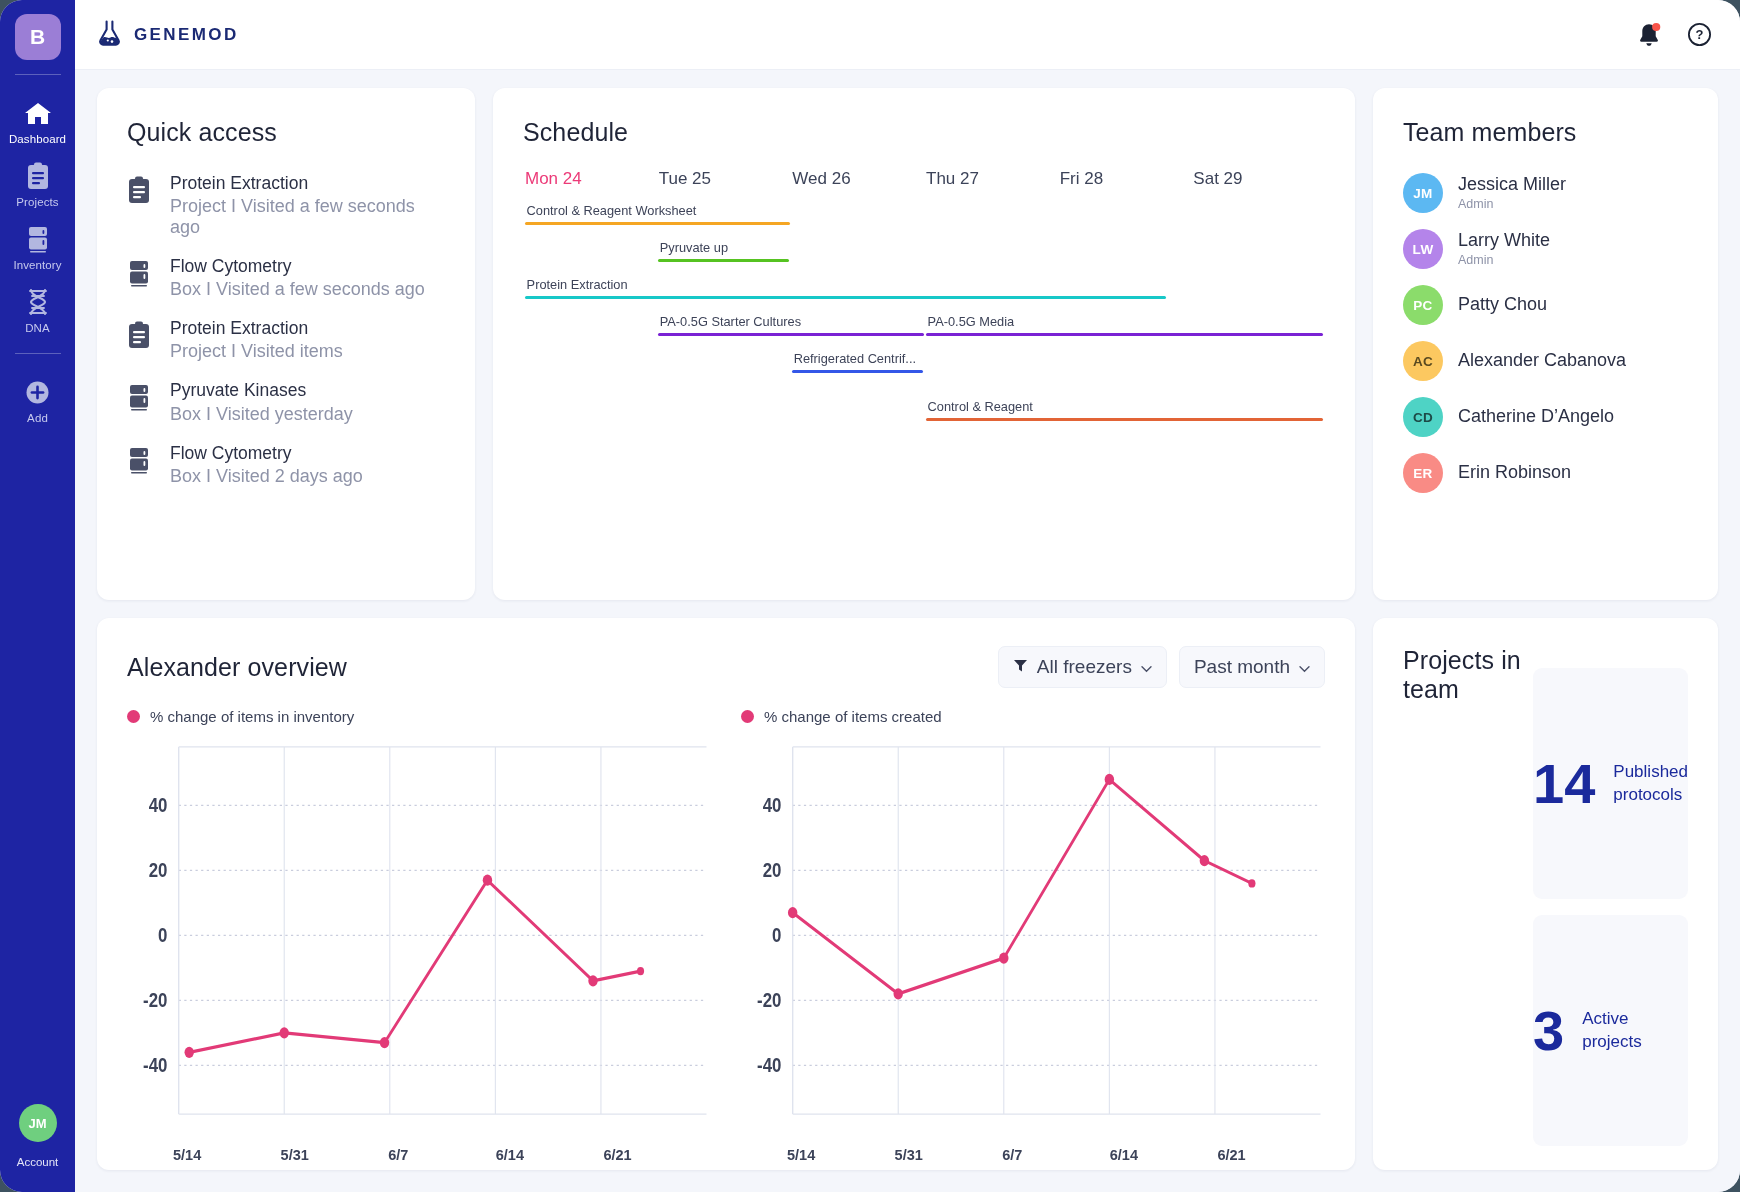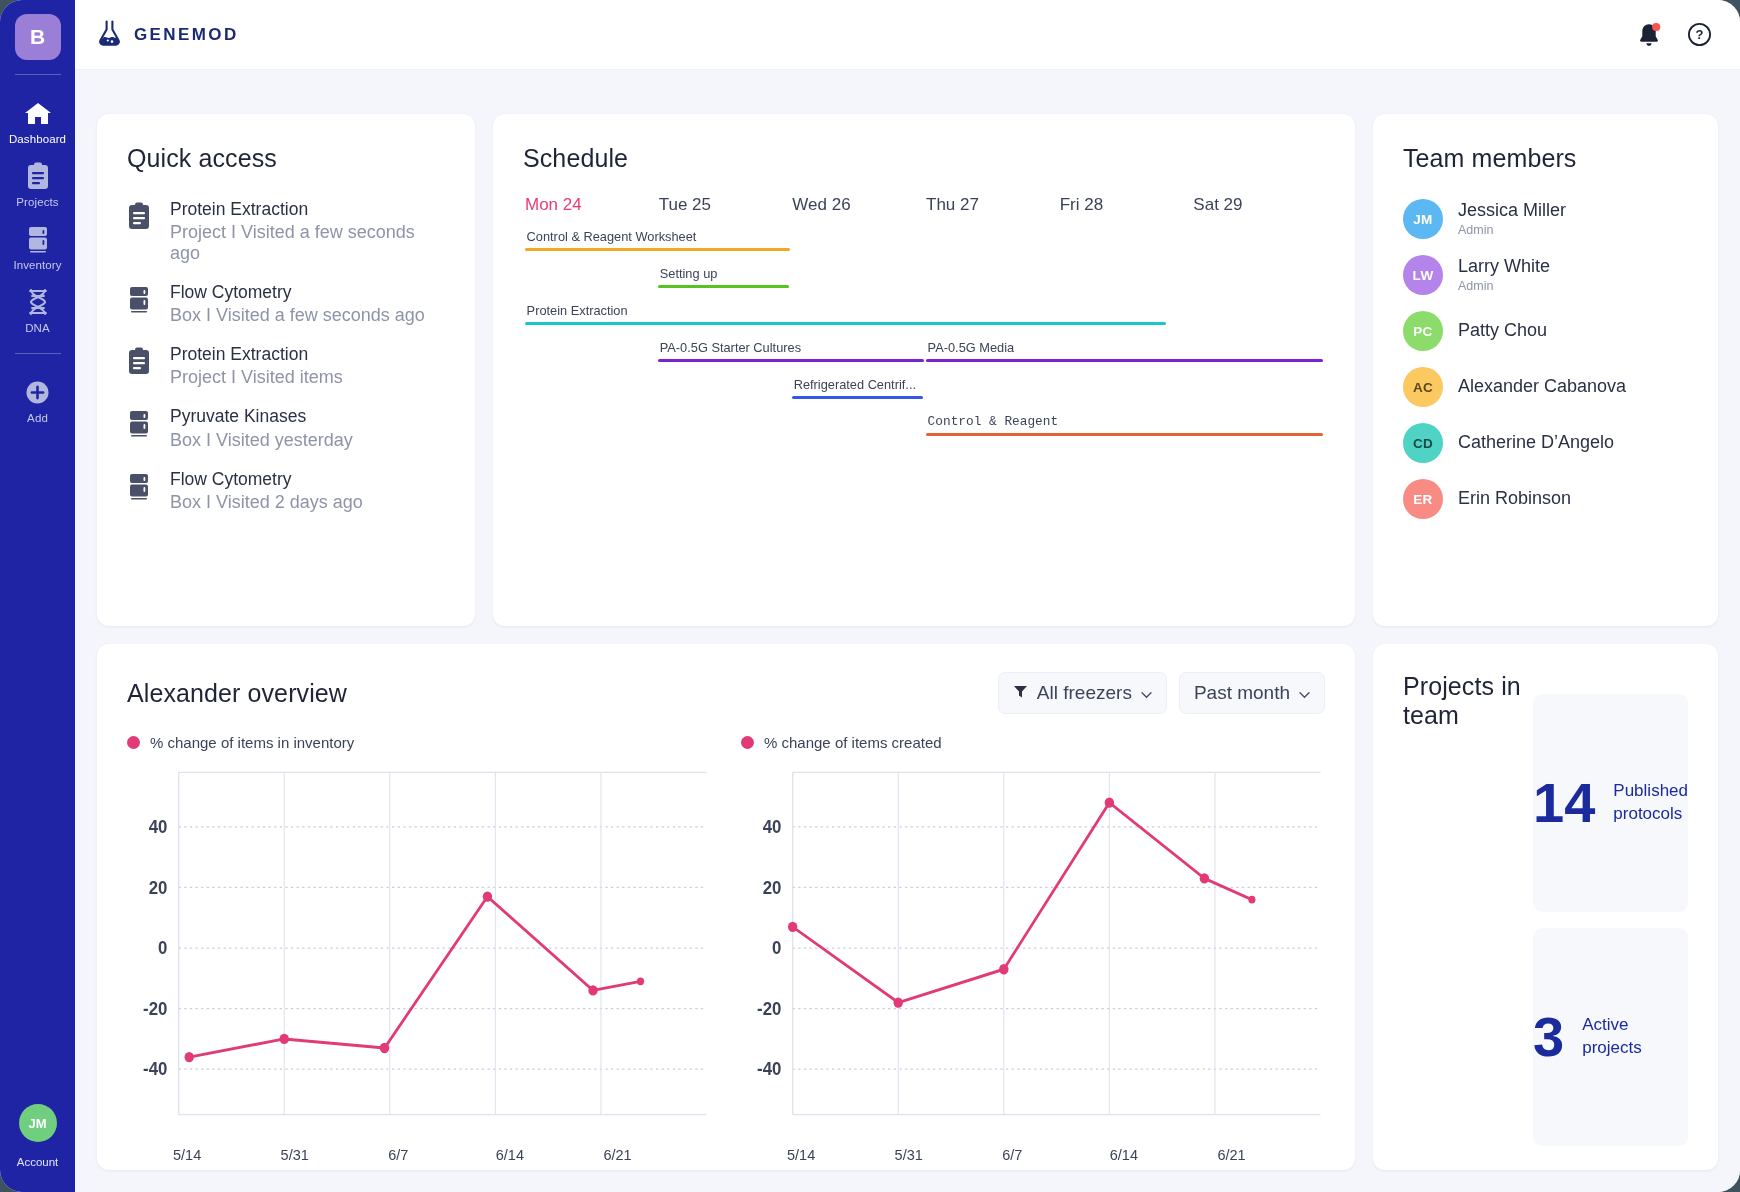--- a/index.html
+++ b/index.html
@@ -69,21 +69,21 @@
   }
   .account-avatar {
     width: 38px; height: 38px; border-radius: 50%;
     background: #6fcf7f;
     color: #ffffff; font-size: 13px; font-weight: bold;
     display: flex; align-items: center; justify-content: center;
   }
   .account-label { margin-top: 14px; font-size: 11.5px; color: #e4e5f7; }
 
   
-  .main { flex: 1; display: flex; flex-direction: column; min-width: 0; gap: 26px; }
+  .main { flex: 1; display: flex; flex-direction: column; min-width: 0; }
   .topbar {
     height: 70px;
     background: #ffffff;
     display: flex; align-items: center;
     padding: 0 28px 0 22px;
     border-bottom: 1px solid #eceff6;
     flex: 0 0 70px;
   }
   .logo { display: flex; align-items: center; gap: 11px; }
   .logo-text {
@@ -173,21 +173,21 @@
     cursor: pointer;
   }
   .charts { flex: 1; display: flex; gap: 30px; margin-top: 20px; min-height: 0; }
   .chart-box { flex: 1; min-width: 0; display: flex; flex-direction: column; }
   .chart-legend { display: flex; align-items: center; gap: 10px; }
   .legend-dot { width: 13px; height: 13px; border-radius: 50%; background: #e23a77; }
   .legend-text { font-size: 15px; color: #3c4359; }
   .chart-area { flex: 1; position: relative; margin-top: 14px; min-height: 0; }
   .chart-svg { position: absolute; inset: 0; width: 100%; height: 100%; }
   .xaxis { display: flex; height: 30px; align-items: center; padding-left: 46px; }
-  .xtick { flex: 1; font-size: 14.5px; color: #3c4359; font-weight: normal; margin-top: 36px; }
+  .xtick { flex: 1; font-size: 14.5px; color: #3c4359; font-weight: bold; margin-top: 36px; }
 
   
   .projects { width: 345px; flex: 0 0 345px; padding: 28px 30px 24px 30px; display:flex; flex-direction:row; }
   .proj-list { margin-top: 22px; display: flex; flex-direction: column; gap: 16px; flex: 1; }
   .proj-tile {
     background: #f7f8fc;
     border-radius: 9px;
     flex: 1;
     display: flex; align-items: center; justify-content: center;
     gap: 18px;
@@ -412,21 +412,21 @@
                   <div></div>
                   <div></div>
               </div>
 
               <div class="ev" style="left:0.2%;top:0px;width:33.1%;">
                 <div class="ev-label">Control &amp; Reagent Worksheet</div>
                 <div class="ev-bar" style="background:#f5a623"></div>
               </div>
 
               <div class="ev" style="left:16.8%;top:37px;width:16.4%;">
-                <div class="ev-label">Setting up</div>
+                <div class="ev-label">Pyruvate up</div>
                 <div class="ev-bar" style="background:#56c321"></div>
               </div>
 
               <div class="ev" style="left:0.2%;top:74px;width:80%;">
                 <div class="ev-label">Protein Extraction</div>
                 <div class="ev-bar" style="background:#17c8c8"></div>
               </div>
 
               <div class="ev" style="left:16.8%;top:111px;width:33.2%;">
                 <div class="ev-label">PA-0.5G Starter Cultures</div>
@@ -436,21 +436,21 @@
               <div class="ev" style="left:50.2%;top:111px;width:49.6%;">
                 <div class="ev-label">PA-0.5G Media</div>
                 <div class="ev-bar" style="background:#7a22d4"></div>
               </div>
 
               <div class="ev" style="left:33.5%;top:148px;width:16.4%;">
                 <div class="ev-label">Refrigerated Centrif...</div>
                 <div class="ev-bar" style="background:#3457e8"></div>
               </div>
 
-              <div class="ev" style="left:50.2%;top:185px;width:49.6%;font-family:Liberation Mono, monospace;">
+              <div class="ev" style="left:50.2%;top:196px;width:49.6%;">
                 <div class="ev-label">Control &amp; Reagent</div>
                 <div class="ev-bar" style="background:#e26436"></div>
               </div>
             </div>
           </div>
         </section>
 
         <section class="card team">
           <h2 class="card-title">Team members</h2>
           <div class="tm-list">

